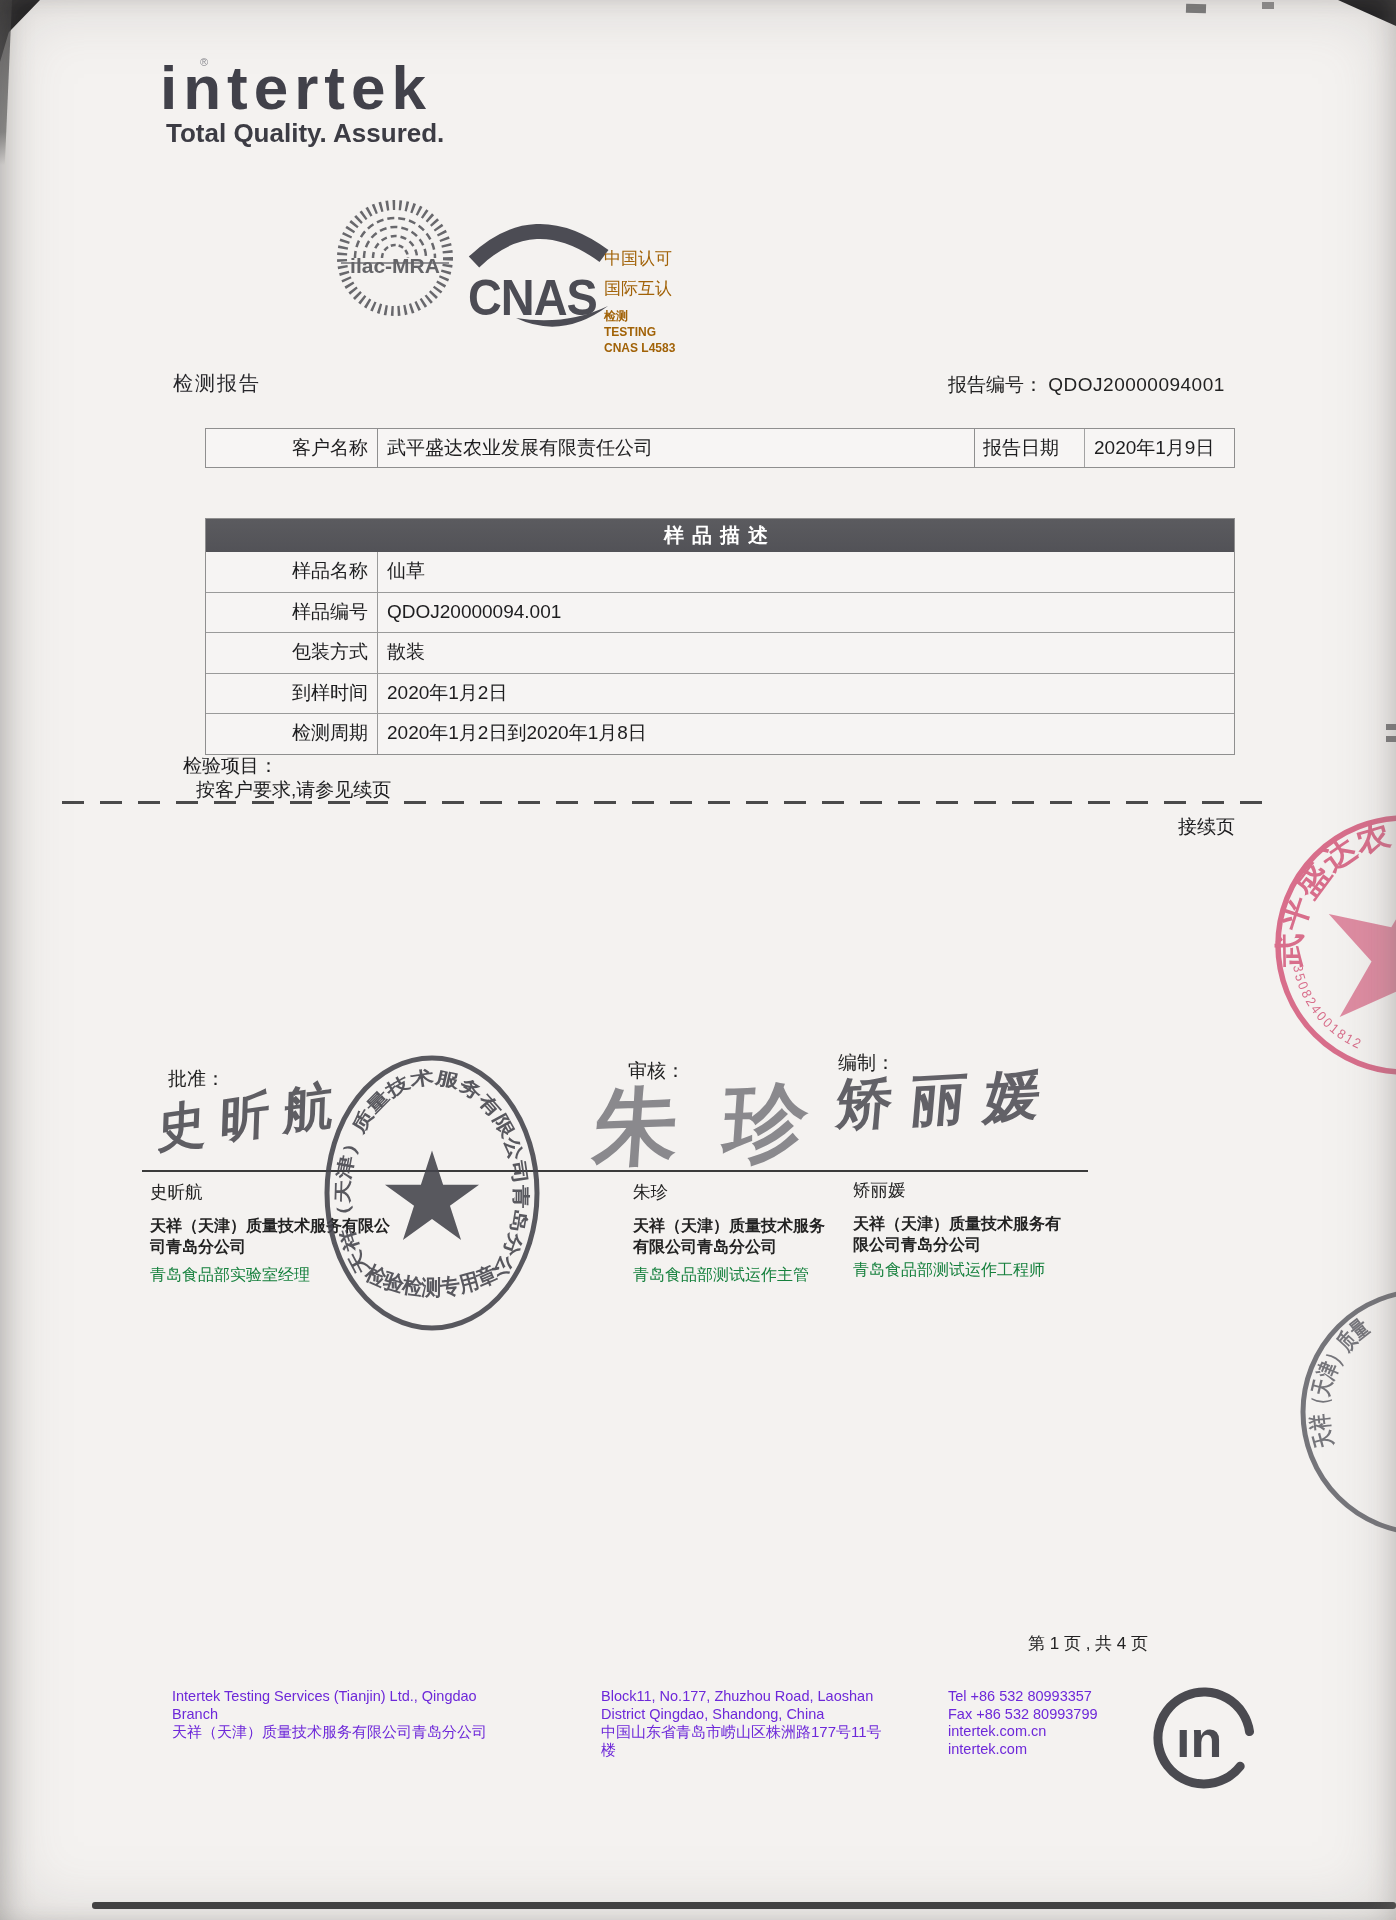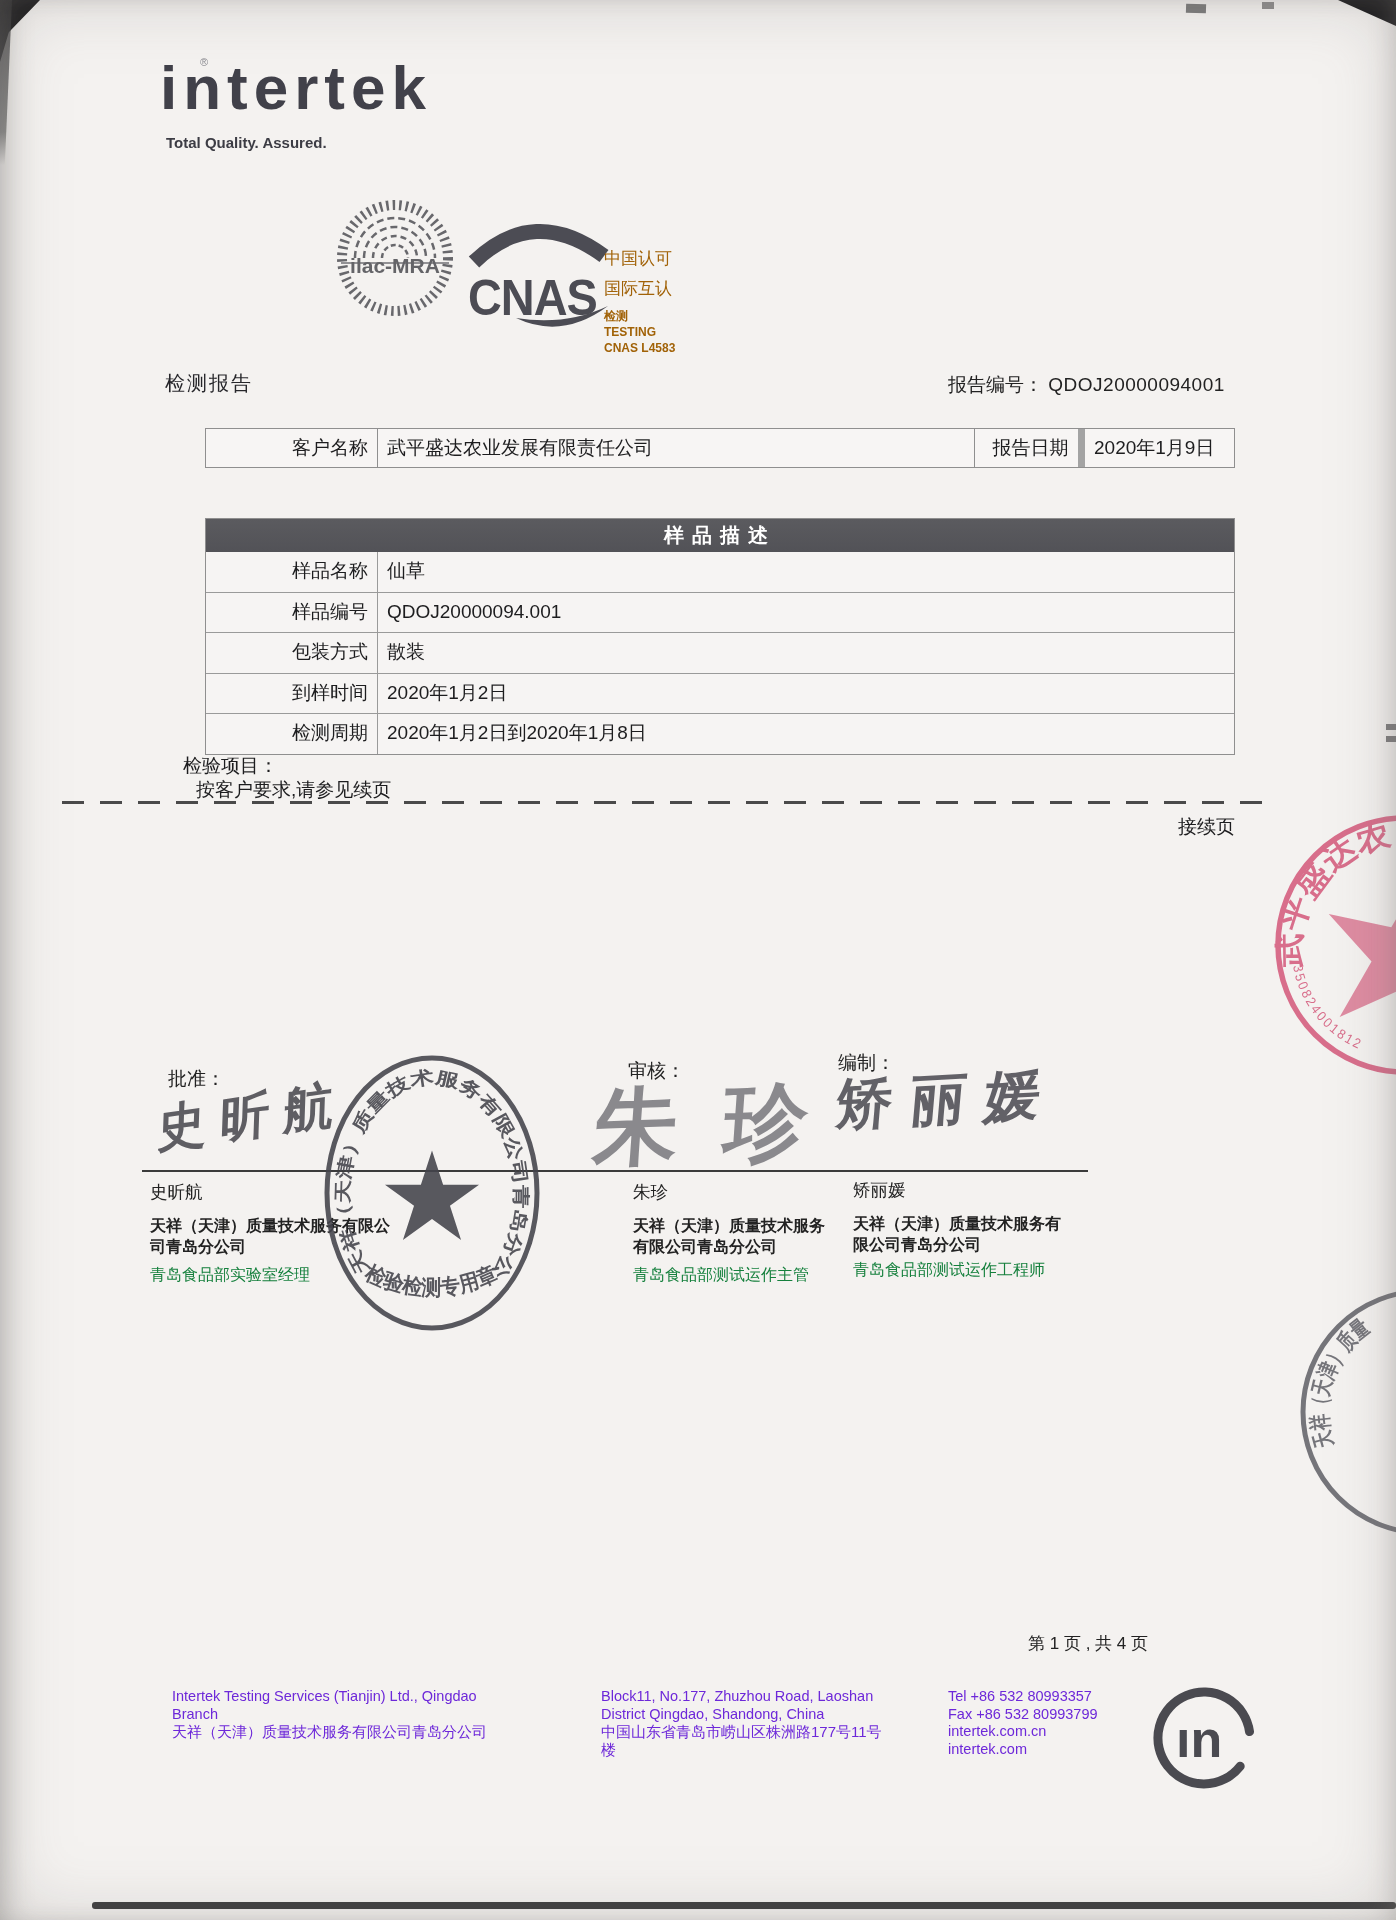--- a/index.html
+++ b/index.html
@@ -9,35 +9,35 @@
     font-family:"Liberation Sans",sans-serif;color:#1d1d1f;
   }
   .page::before{
     content:"";position:absolute;inset:0;pointer-events:none;z-index:50;
     box-shadow:inset 0 0 70px rgba(125,120,114,.28), inset 18px 0 28px -14px rgba(90,88,86,.35), inset -14px 0 24px -12px rgba(120,116,112,.30);
   }
   .abs{position:absolute;}
   
   .wordmark{left:160px;top:52px;font-size:62px;font-weight:bold;letter-spacing:6px;color:#41414a;}
   .regmark{left:200px;top:56px;font-size:11px;color:#8a8a90;}
-  .tagline{left:166px;top:118px;font-size:15px;font-weight:bold;color:#3c3c44;margin-top:16px;}
+  .tagline{left:166px;top:118px;font-size:26px;font-weight:bold;color:#3c3c44;}
   
   .acc-lines{left:604px;top:250px;line-height:1;color:#a16207;}
   .acc-lines .cn{font-size:17px;margin-bottom:13px;}
   .acc-lines .sm{font-size:12px;font-weight:bold;margin-bottom:4px;}
   
-  .doc-title{left:165px;top:370px;font-size:20px;letter-spacing:2px;color:#26262a;}
+  .doc-title{left:173px;top:370px;font-size:20px;letter-spacing:2px;color:#26262a;}
   .report-no{left:948px;top:372px;font-size:19px;color:#222;}
   .report-no .val{font-family:"Liberation Sans",sans-serif;letter-spacing:.5px;}
   
   .row1{left:205px;top:428px;width:1030px;height:40px;display:flex;border:1px solid #8f8f8f;box-sizing:border-box;background:rgba(255,255,255,.25);}
   .row1 .c{height:100%;line-height:38px;font-size:19px;box-sizing:border-box;overflow:hidden;white-space:nowrap;}
   .c-lab{width:172px;text-align:right;padding-right:9px;border-right:1px solid #8f8f8f;}
   .c-val{width:597px;padding-left:9px;border-right:1px solid #8f8f8f;}
-  .c-dlab{width:110px;text-align:center;padding-left:8px;border-right:7px solid #a3a3a3;}
+  .c-dlab{width:110px;text-align:left;padding-left:8px;border-right:1px solid #a3a3a3;}
   .c-dval{flex:1;padding-left:9px;}
   .tbl{left:205px;top:478px;width:1030px;border:1px solid #8f8f8f;box-sizing:border-box;background:rgba(255,255,255,.2);margin-top:40px;}
   .thead{height:33px;line-height:33px;text-align:center;color:#fff;font-size:20px;font-weight:bold;letter-spacing:8px;background:linear-gradient(#5b5b5f,#525257);}
   .trow{display:flex;height:39.5px;border-top:1px solid #9a9a9a;}
   .trow .tl{width:172px;text-align:right;padding-right:9px;border-right:1px solid #9a9a9a;line-height:38px;font-size:19px;box-sizing:border-box;}
   .trow .tv{flex:1;padding-left:9px;line-height:38px;font-size:19px;white-space:nowrap;}
   
   .ti-label{left:183px;top:753px;font-size:19px;}
   .ti-note{left:196px;top:777px;font-size:19px;}
   .dashes{left:62px;top:801px;width:1210px;height:3px;background:repeating-linear-gradient(90deg,#4a4a4a 0 22px,transparent 22px 38px);}

